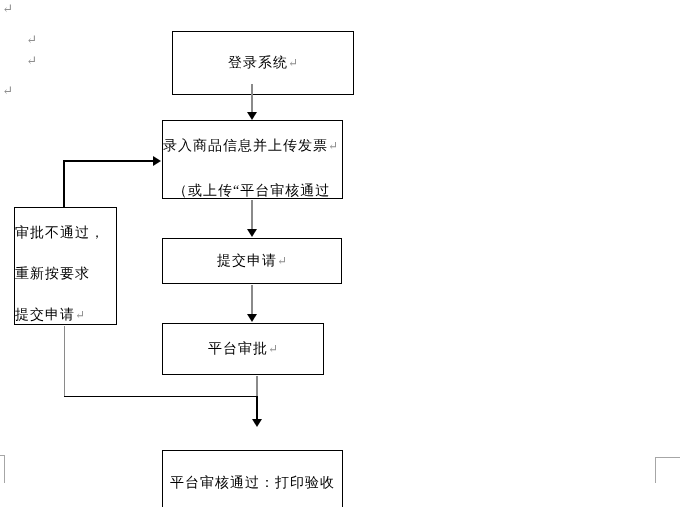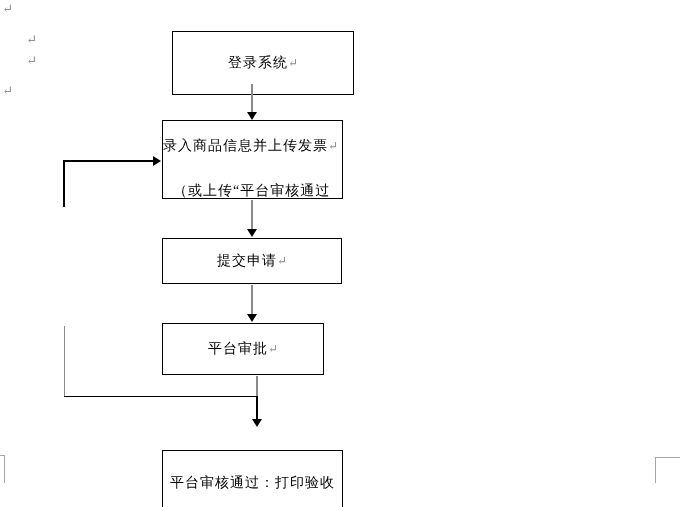--- a/index.html
+++ b/index.html
@@ -72,20 +72,27 @@
   </div>
 
   <div class="vline-gray" style="left:256px;top:376px;height:20px;"></div>
   <div class="vline-black" style="left:256px;top:396px;height:23px;"></div>
   <div class="arrow-down" style="left:252px;top:419px;"></div>
 
   <div class="box center" style="left:162px;top:428px;width:181px;height:65px;margin-top:22px;">
     <span>平台审核通过：打印验收</span>
   </div>
 
+  <div class="box" style="left:14px;top:207px;width:103px;height:118px;">
+    <div class="bline" style="top:16px;">审批不通过，</div>
+    <div class="bline" style="top:57px;">重新按要求</div>
+    <div class="bline" style="top:98px;">
+      <span>提交申请</span><span class="pmark">↵</span>
+    </div>
+  </div>
 
   <div class="vline-black" style="left:63px;top:160px;height:47px;"></div>
   <div class="hline-black" style="left:63px;top:160px;width:90px;"></div>
   <div class="arrow-right" style="left:153px;top:156px;"></div>
 
   <div class="vline-gray-thin" style="left:64px;top:326px;height:70px;"></div>
   <div class="hline-black-thin" style="left:64px;top:396px;width:193px;"></div>
 
   <div class="corner-bl"></div>
   <div class="corner-br"></div>

